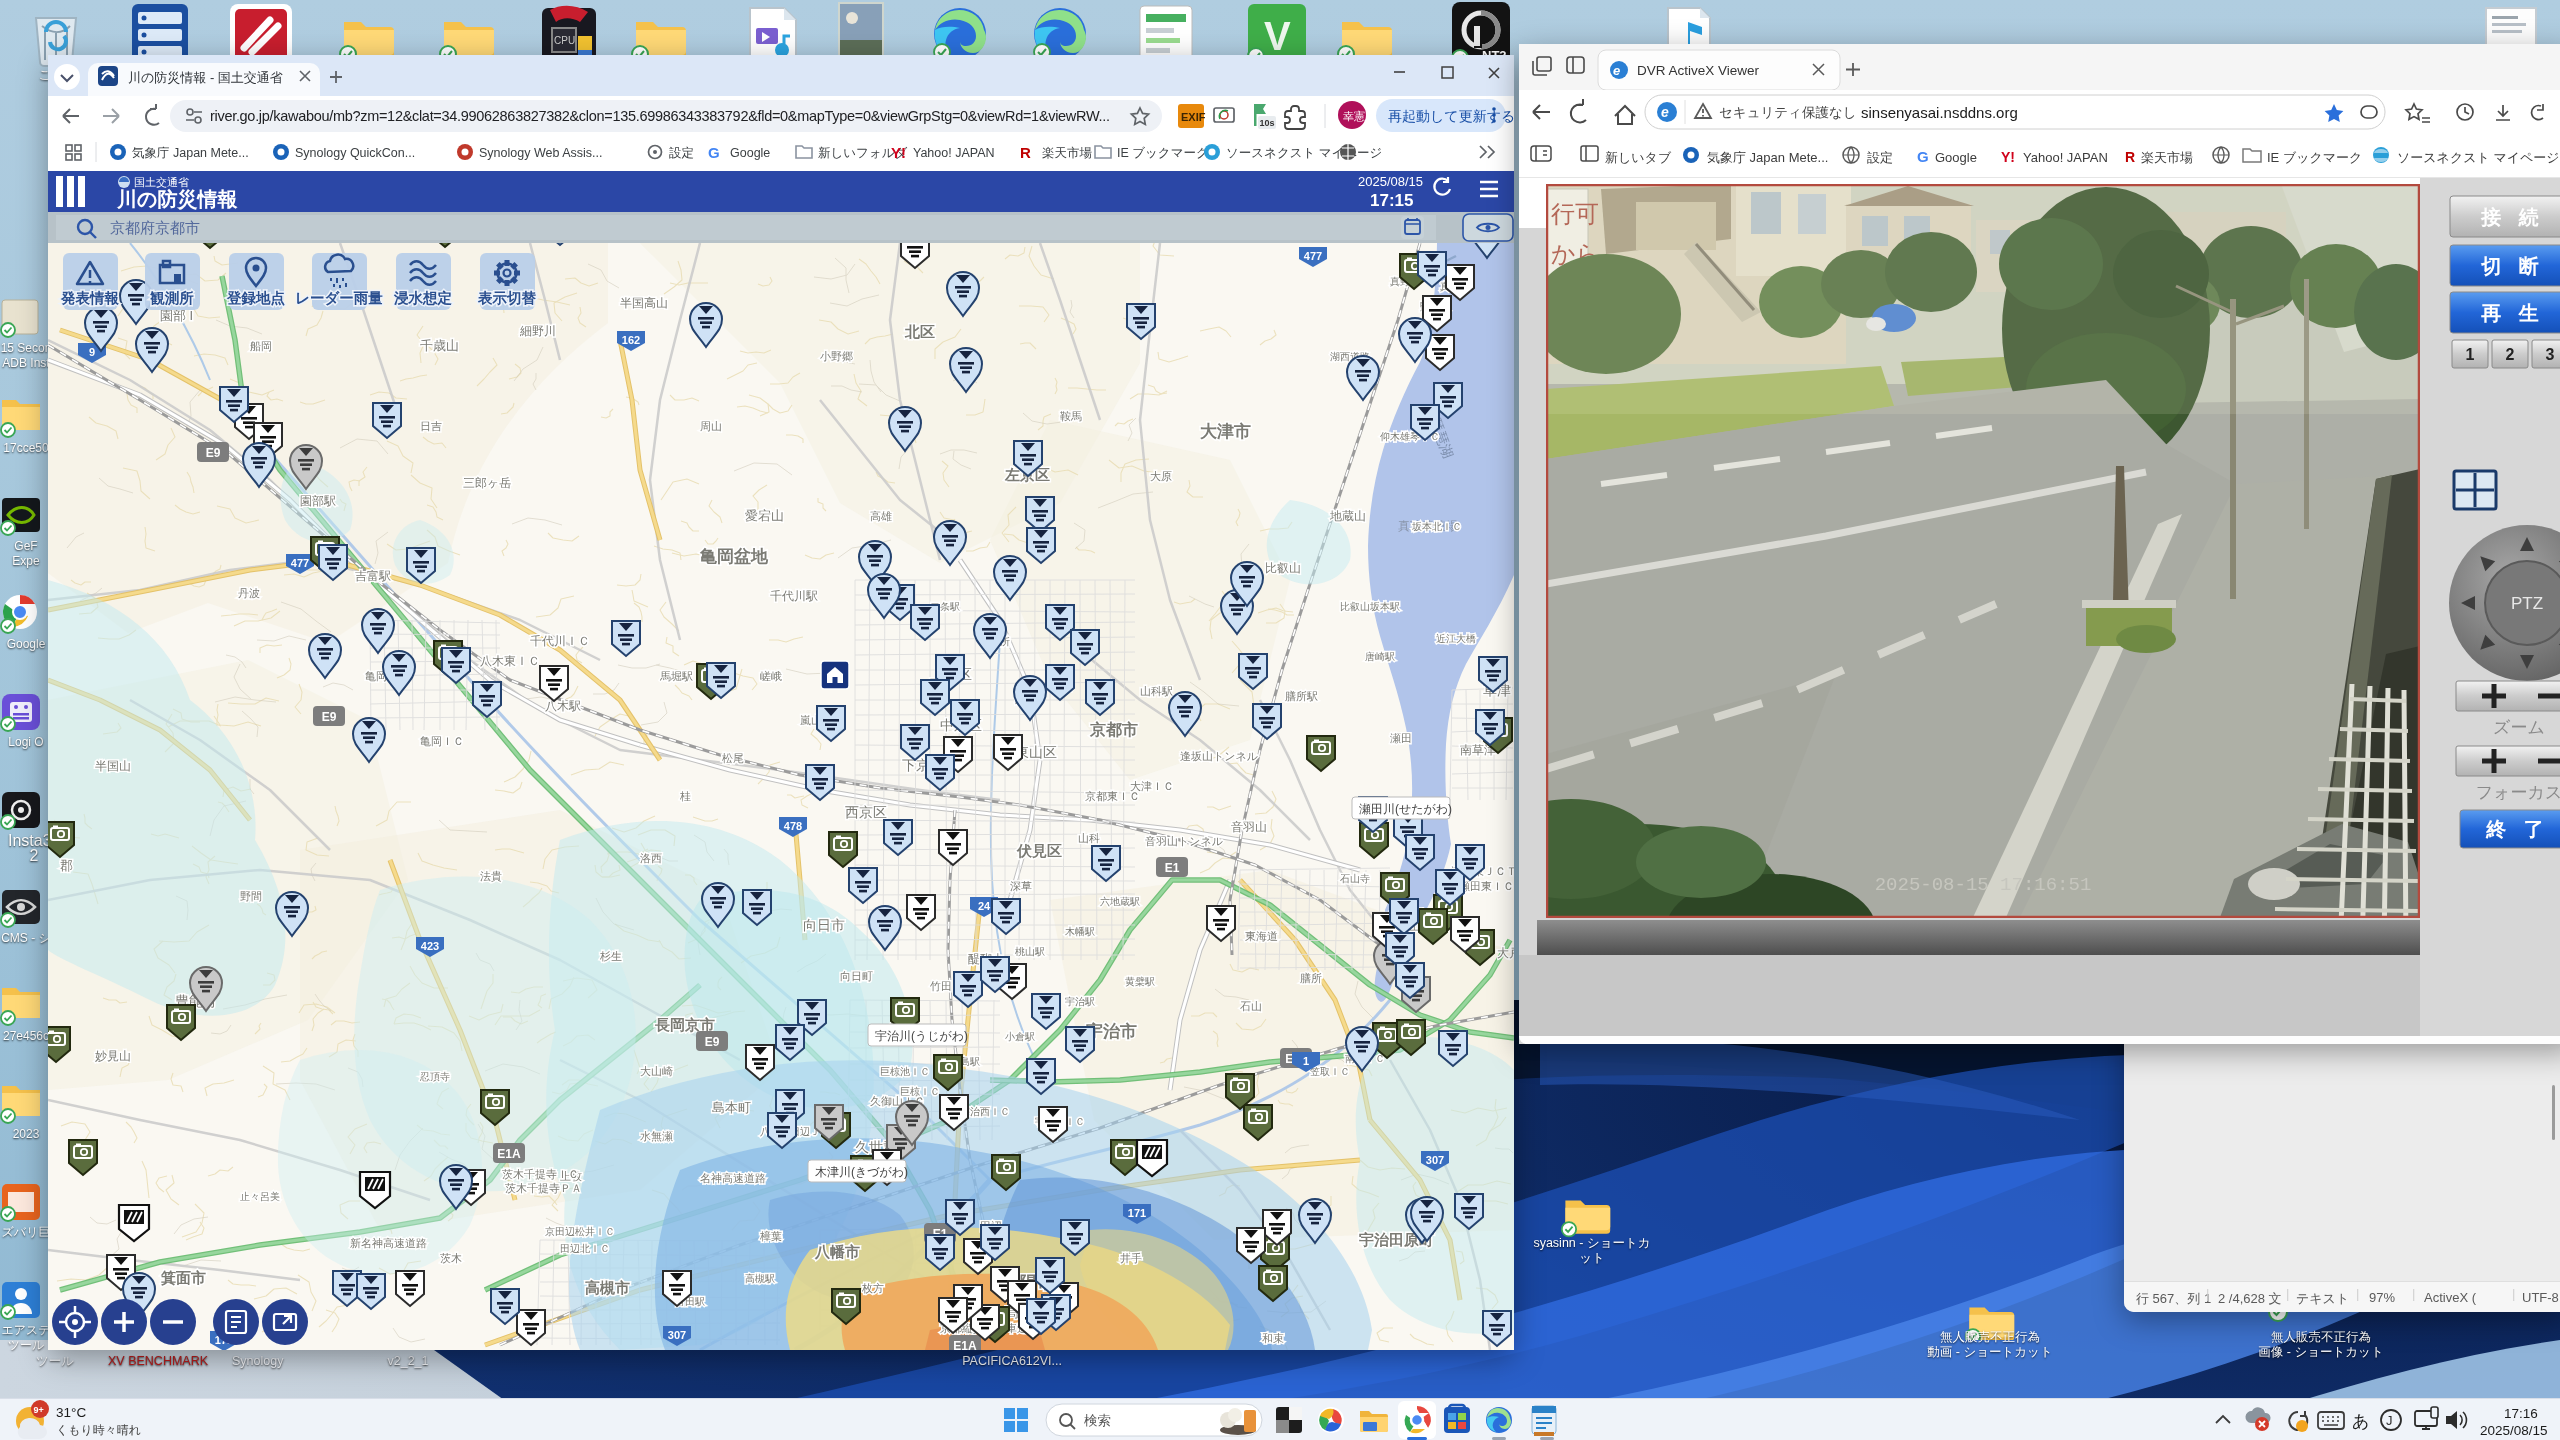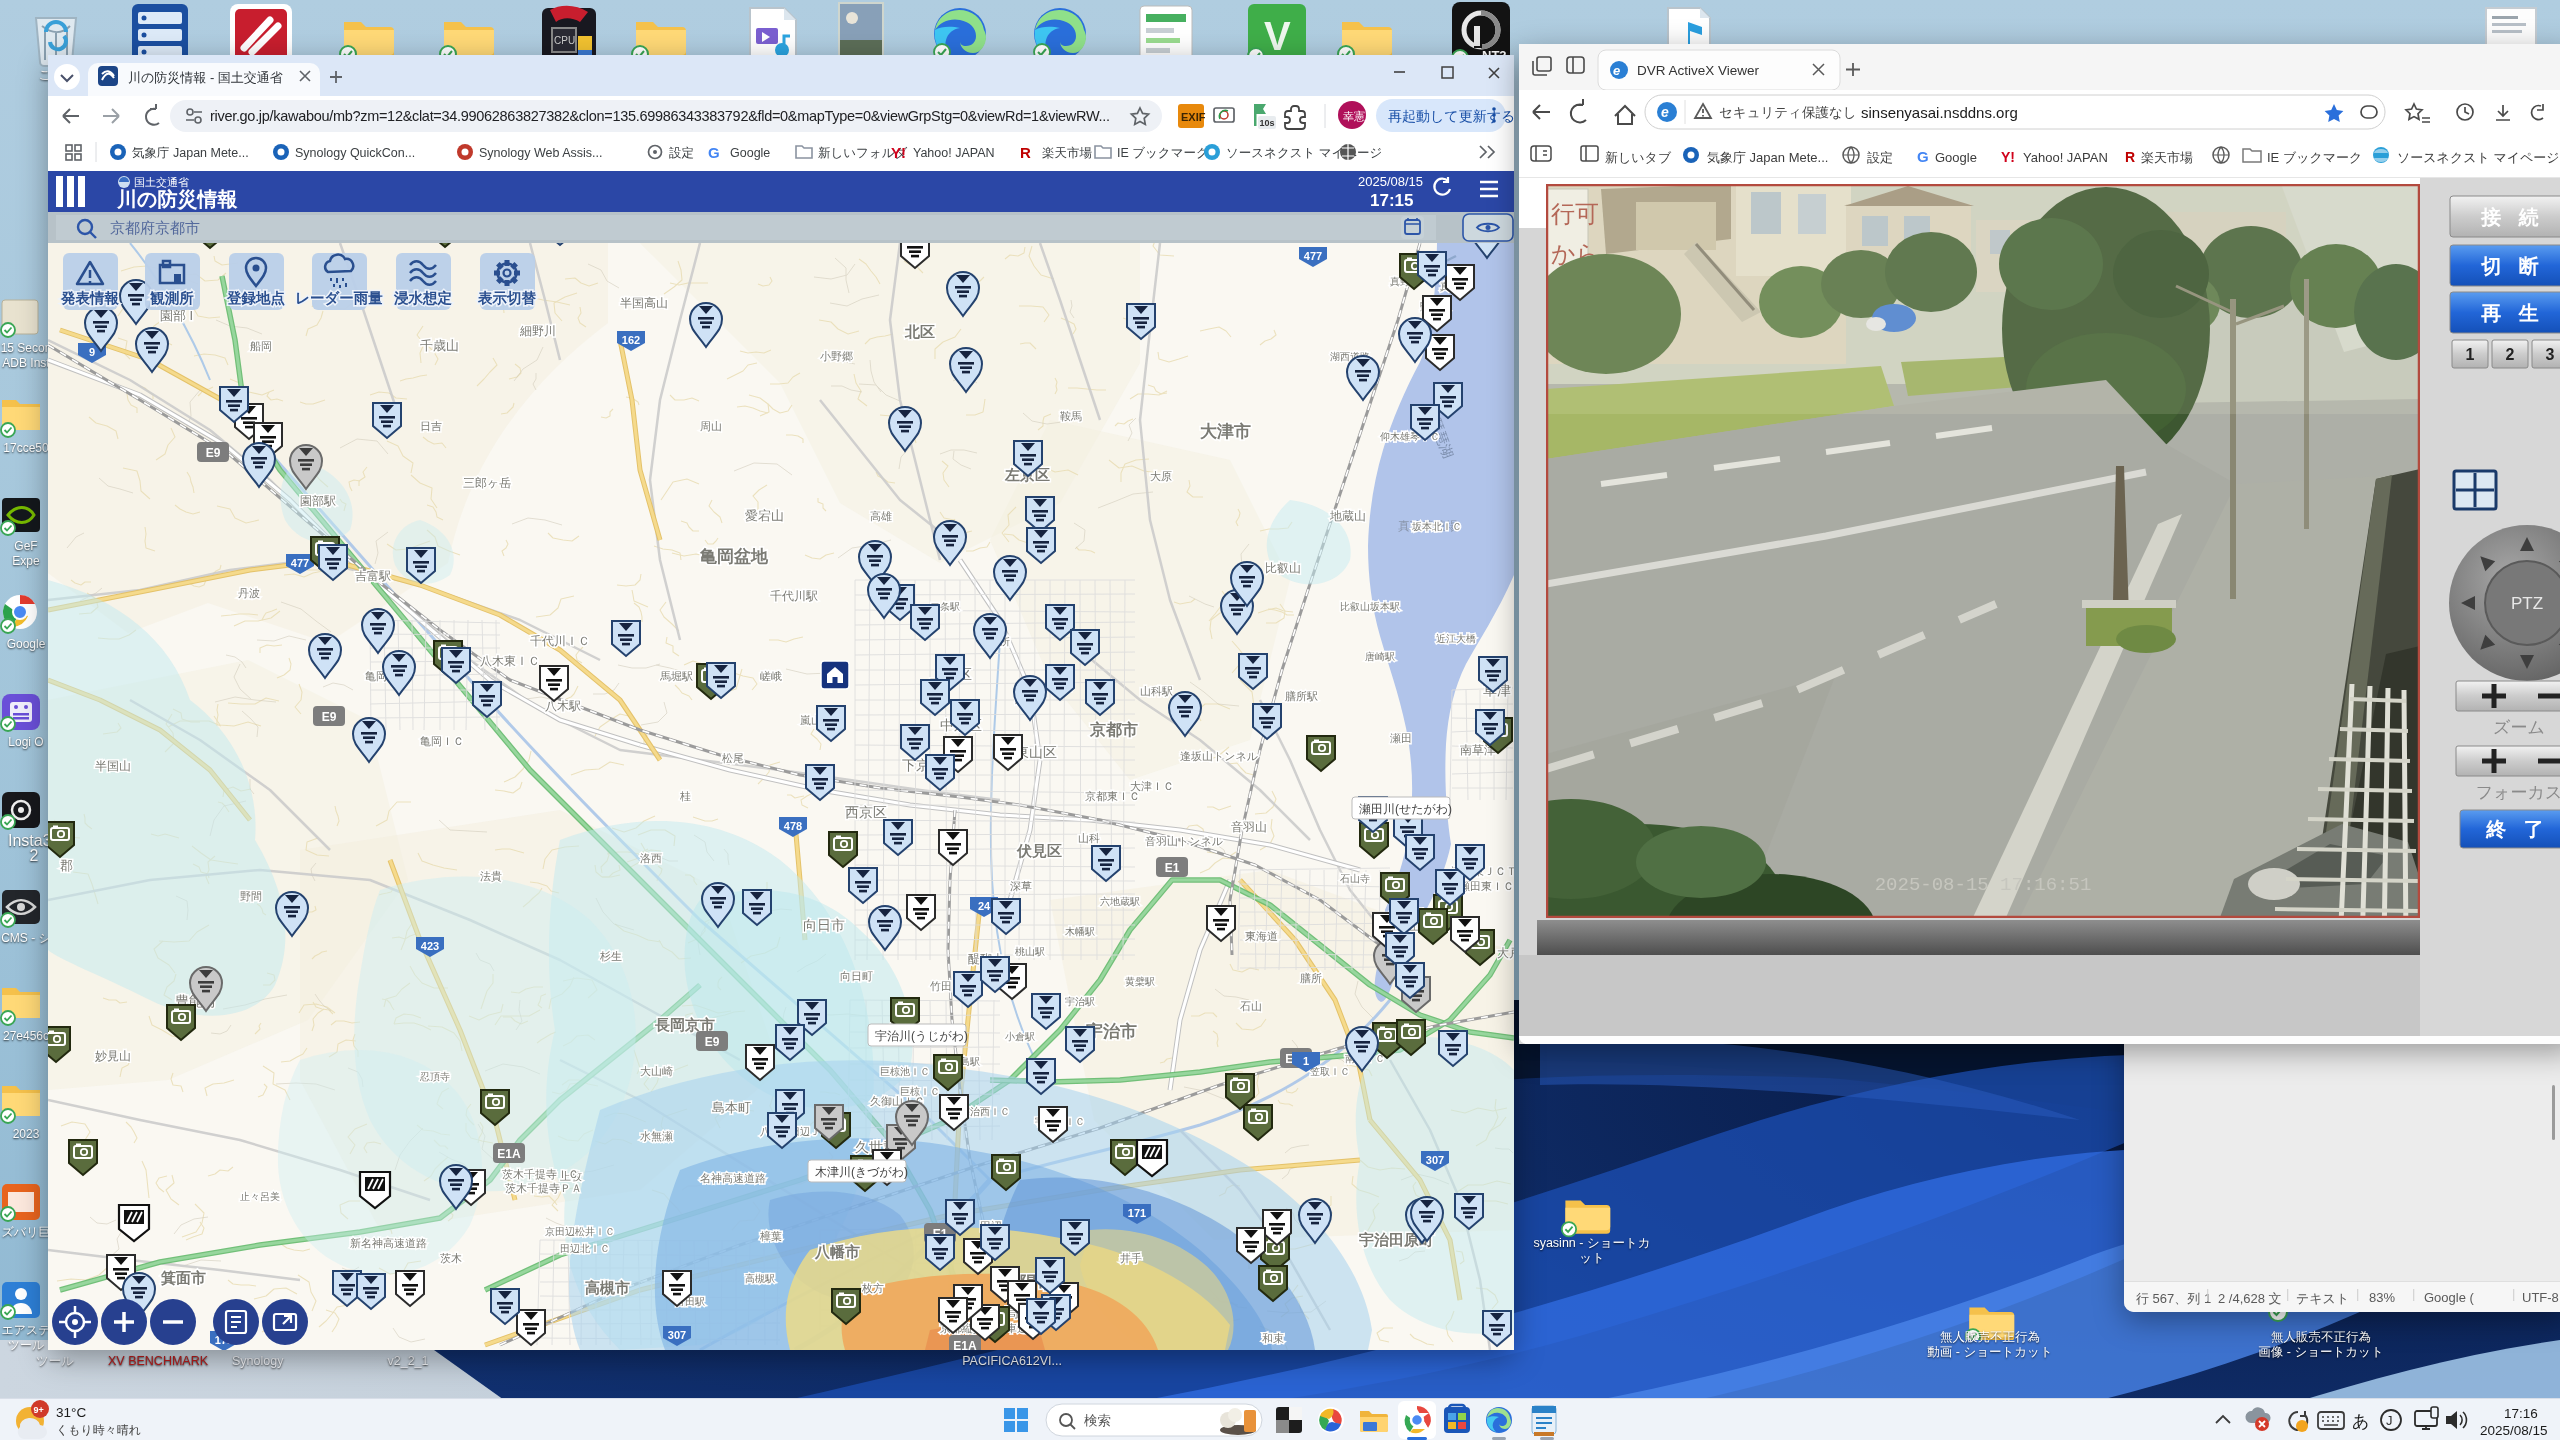--- a/index.html
+++ b/index.html
@@ -1538,23 +1538,23 @@
     </svg>
 </div>
 <div class="win" style="left:2124px;top:1000px;width:446px;height:312px;background:#ececec;border-radius:10px">
 <div class="abs" style="left:0;top:281px;width:446px;height:31px;background:#f6f6f6;border-top:1px solid #dfdfdf;font-size:13px;color:#5a5a5a;border-radius:0 0 10px 10px">
 <span class="abs" style="left:12px;top:8px">行 567、列 1</span>
 <span class="abs" style="left:82px;top:4px;color:#d0d0d0">|</span>
 <span class="abs" style="left:94px;top:8px">2 /4,628 文</span>
 <span class="abs" style="left:162px;top:4px;color:#d0d0d0">|</span>
 <span class="abs" style="left:172px;top:8px">テキスト</span>
 <span class="abs" style="left:232px;top:4px;color:#d0d0d0">|</span>
-<span class="abs" style="left:245px;top:8px">83%</span>
+<span class="abs" style="left:245px;top:8px">97%</span>
 <span class="abs" style="left:288px;top:4px;color:#d0d0d0">|</span>
-<span class="abs" style="left:300px;top:8px">Google (</span>
+<span class="abs" style="left:300px;top:8px">ActiveX (</span>
 <span class="abs" style="left:388px;top:4px;color:#d0d0d0">|</span>
 <span class="abs" style="left:398px;top:8px">UTF-8</span>
 </div>
 <div class="abs" style="left:428px;top:85px;width:3px;height:55px;background:#9a9a9a;border-radius:2px"></div>
 </div>
 <div class="win" style="left:1519px;top:44px;width:1057px;height:1000px;background:#fff;border-radius:8px 0 0 8px">
 <svg class="abs" style="left:0;top:0" width="1057" height="46" viewBox="0 0 1057 46">
 <rect width="1057" height="46" fill="#f5f5f5"></rect>
 <g transform="translate(14,13)" fill="none" stroke="#4a4a4a" stroke-width="1.6">
         <rect x="4" y="0" width="14" height="14" rx="2"></rect>

